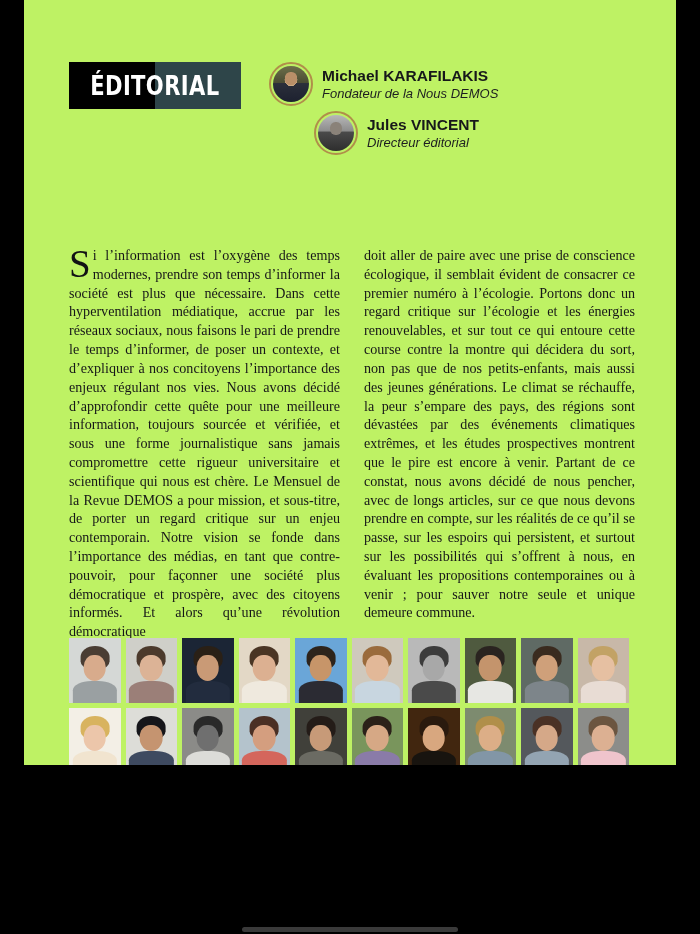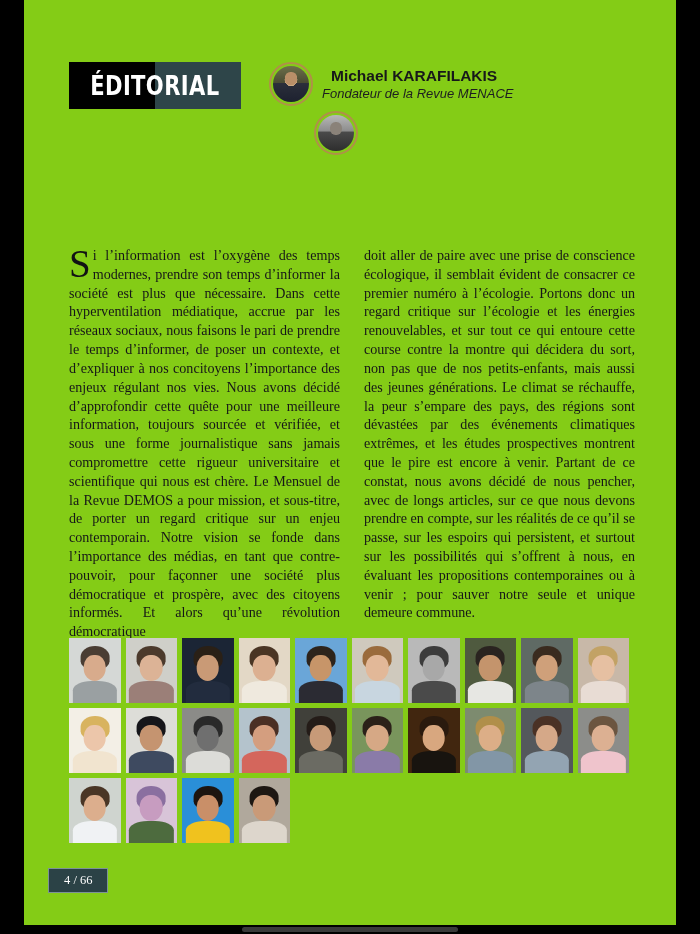--- a/index.html
+++ b/index.html
@@ -19,22 +19,22 @@
     width: 700px;
     height: 934px;
     background: #000000;
   }
 
   #page {
     position: absolute;
     left: 24px;
     top: 0;
     width: 652px;
-    height: 925px;
-    background: #84cc16;
+    height: 765px;
+    background: #bef264;
     overflow: hidden;
   }
 
   #scrollbar-track {
     position: absolute;
     left: 0;
     bottom: 0;
     width: 700px;
     height: 9px;
     background: #000000;
@@ -135,21 +135,20 @@
   .author-text {
     margin-left: 9px;
     line-height: 1.22;
   }
   .author-name {
     font-family: "Liberation Sans", sans-serif;
     font-weight: bold;
     font-size: 15.5px;
     color: #17181a;
     white-space: nowrap;
-    margin-left: 9px;
   }
   .author-role {
     font-family: "Liberation Sans", sans-serif;
     font-style: italic;
     font-size: 13px;
     color: #1d1e20;
     white-space: nowrap;
   }
 
   
@@ -288,27 +287,31 @@
       <div class="editorial-badge">
         <span class="editorial-badge-text">ÉDITORIAL</span>
       </div>
 
       <div class="author author-1">
         <div class="avatar avatar-m">
           <div class="photo"></div>
         </div>
         <div class="author-text">
           <div class="author-name">Michael KARAFILAKIS</div>
-          <div class="author-role">Fondateur de la Revue MENACE</div>
+          <div class="author-role">Fondateur de la Nous DEMOS</div>
         </div>
       </div>
 
       <div class="author author-2">
         <div class="avatar avatar-j">
           <div class="photo"></div>
+        </div>
+        <div class="author-text">
+          <div class="author-name">Jules VINCENT</div>
+          <div class="author-role">Directeur éditorial</div>
         </div>
       </div>
 
     </div>
 
 
     <div class="columns">
       <div class="col">
         <p><span class="dropcap">S</span><span>i l’information est l’oxygène des temps modernes, prendre son temps d’informer la société est plus que nécessaire. Dans cette hyperventilation médiatique, accrue par les réseaux sociaux, nous faisons le pari de prendre le temps d’informer, de poser un contexte, et d’expliquer à nos concitoyens l’importance des enjeux régulant nos vies. Nous avons décidé d’approfondir cette quête pour une meilleure information, toujours sourcée et vérifiée, et sous une forme journalistique sans jamais compromettre cette rigueur universitaire et scientifique qui nous est chère. Le Mensuel de la Revue DEMOS a pour mission, et sous-titre, de porter un regard critique sur un enjeu contemporain. Notre vision se fonde dans l’importance des médias, en tant que contre-pouvoir, pour façonner une société plus démocratique et prospère, avec des citoyens informés. Et alors qu’une révolution démocratique</span></p>
       </div>

